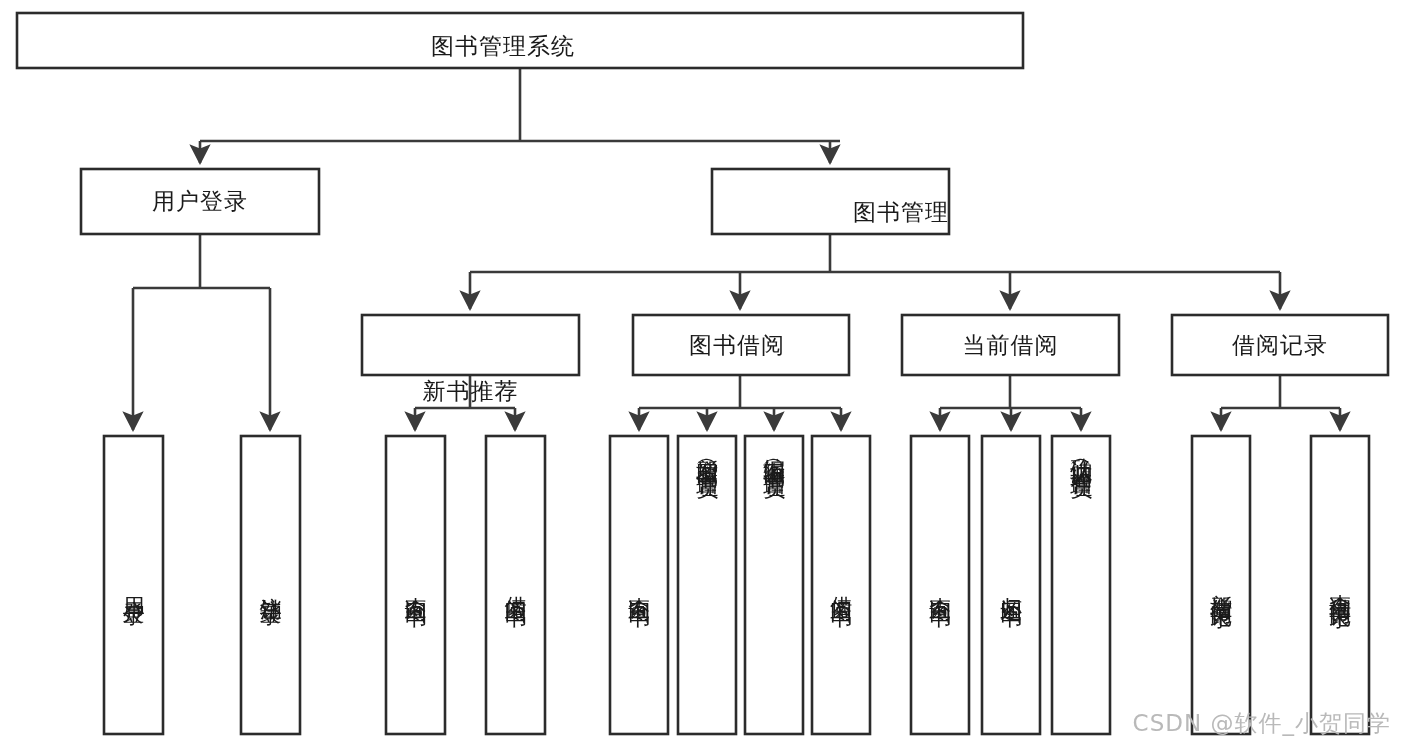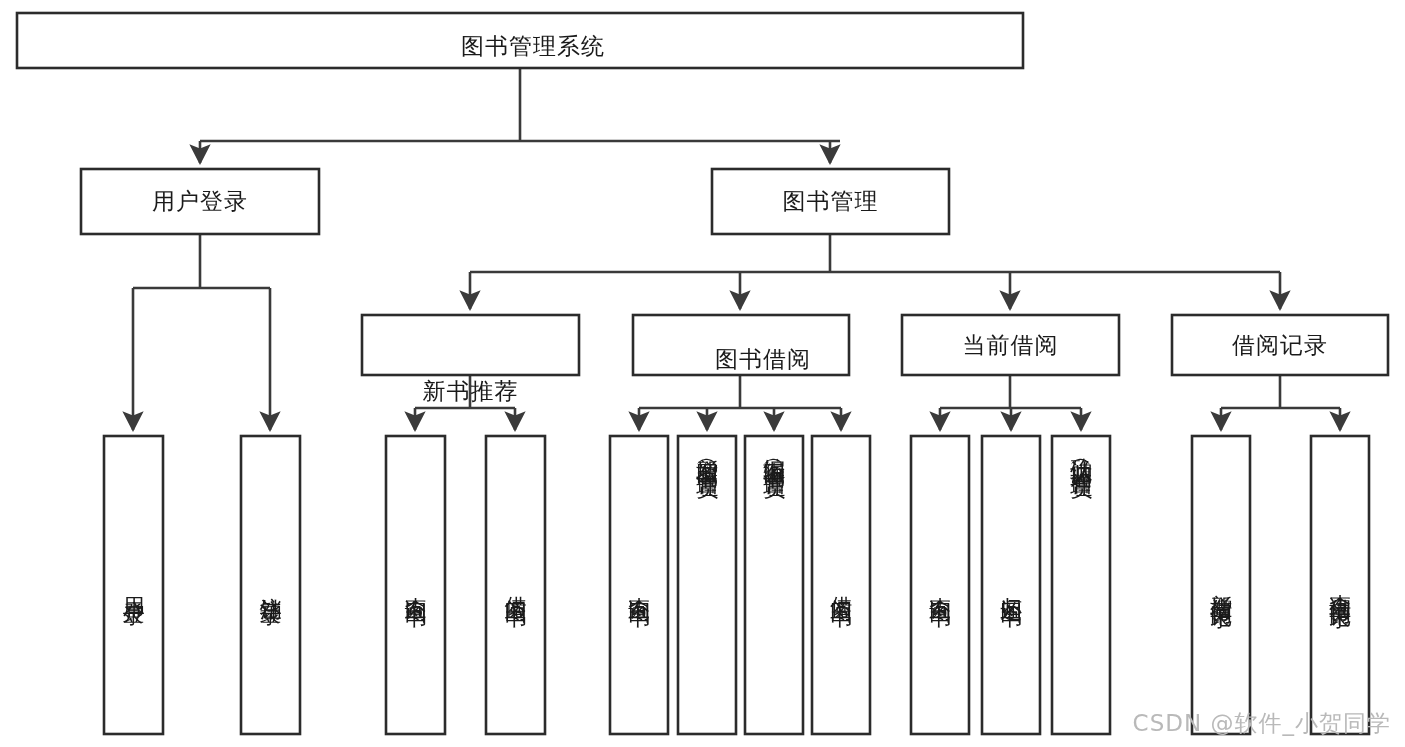--- a/index.html
+++ b/index.html
@@ -158,35 +158,35 @@
     <rect class="node-rect" x="678" y="436" width="58" height="298"></rect>
     <rect class="node-rect" x="745" y="436" width="58" height="298"></rect>
     <rect class="node-rect" x="812" y="436" width="58" height="298"></rect>
     <rect class="node-rect" x="911" y="436" width="58" height="298"></rect>
     <rect class="node-rect" x="982" y="436" width="58" height="298"></rect>
     <rect class="node-rect" x="1052" y="436" width="58" height="298"></rect>
     <rect class="node-rect" x="1192" y="436" width="58" height="298"></rect>
     <rect class="node-rect" x="1311" y="436" width="58" height="298"></rect>
   </svg>
 
-  <div class="htext-wrap" style="left:30px;top:13px;width:1006px;height:66px;">
+  <div class="htext-wrap" style="left:0;top:13px;width:1006px;height:66px;">
     <span class="htext">图书管理系统</span>
   </div>
 
   <div class="htext-wrap" style="left:81px;top:169px;width:238px;height:65px;">
     <span class="htext">用户登录</span>
   </div>
-  <div class="htext-wrap" style="left:712px;top:169px;width:237px;height:65px;">
+  <div class="htext-wrap" style="left:712px;top:180px;width:237px;height:65px;justify-content:flex-end;">
     <span class="htext">图书管理</span>
   </div>
 
   <div class="htext-wrap" style="left:362px;top:315px;width:217px;height:60px;margin-top:46px;">
     <span class="htext">新书推荐</span>
   </div>
-  <div class="htext-wrap" style="left:651px;top:315px;width:224px;height:60px;align-items:flex-end;">
+  <div class="htext-wrap" style="left:625px;top:315px;width:224px;height:60px;">
     <span class="htext">图书借阅</span>
   </div>
   <div class="htext-wrap" style="left:902px;top:315px;width:217px;height:60px;border-radius:8px;">
     <span class="htext">当前借阅</span>
   </div>
   <div class="htext-wrap" style="left:1172px;top:315px;width:216px;height:60px;">
     <span class="htext">借阅记录</span>
   </div>
 
   <div class="vtext-wrap" style="left:104px;top:436px;width:59px;height:298px;">

